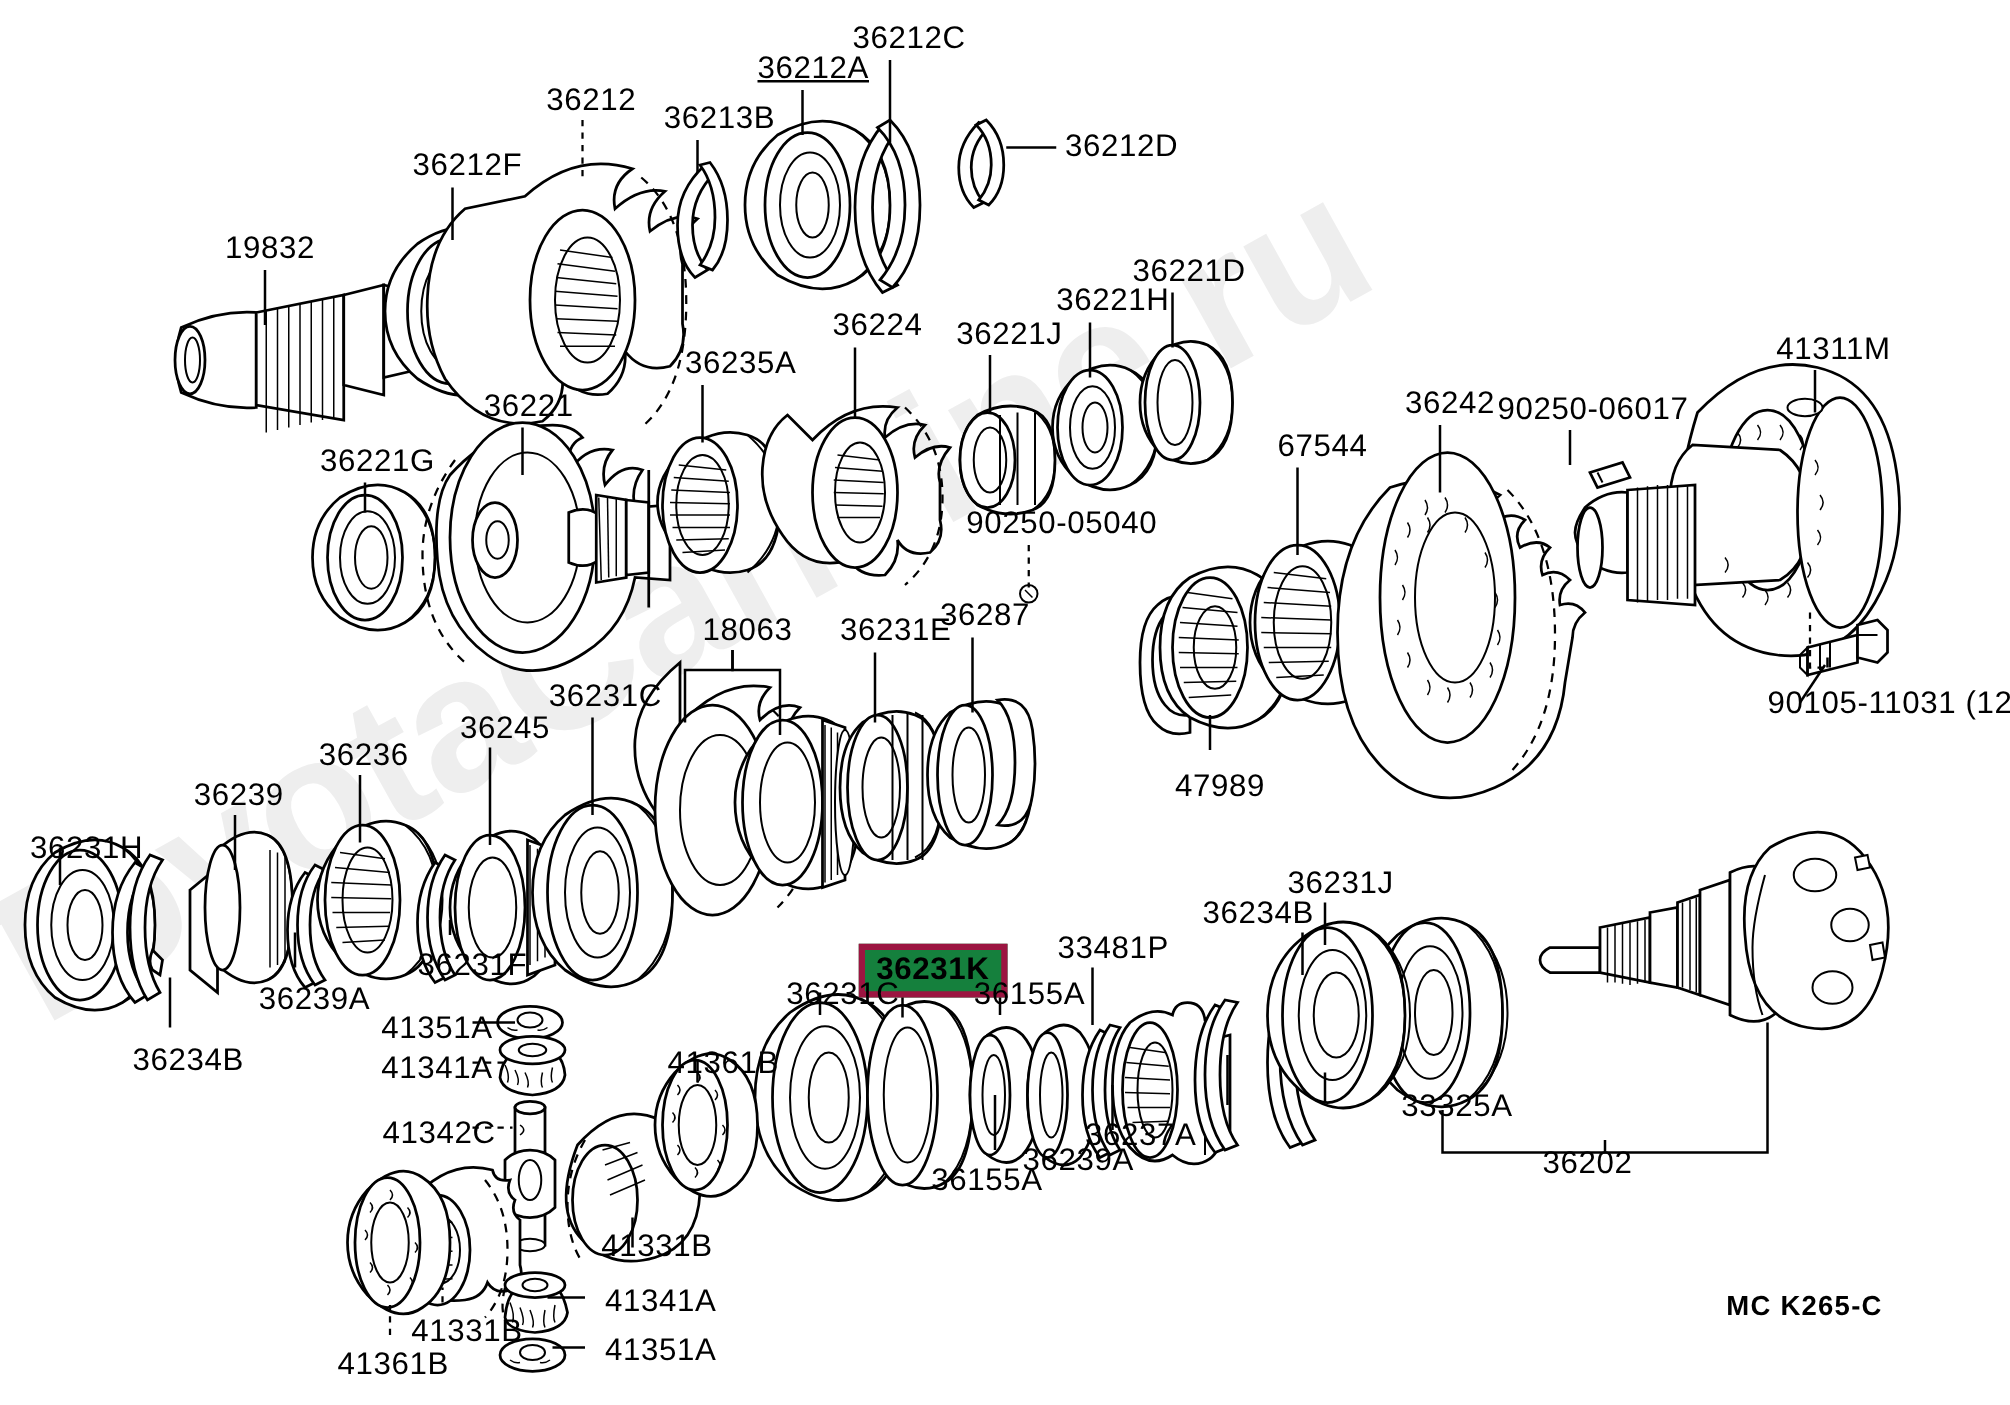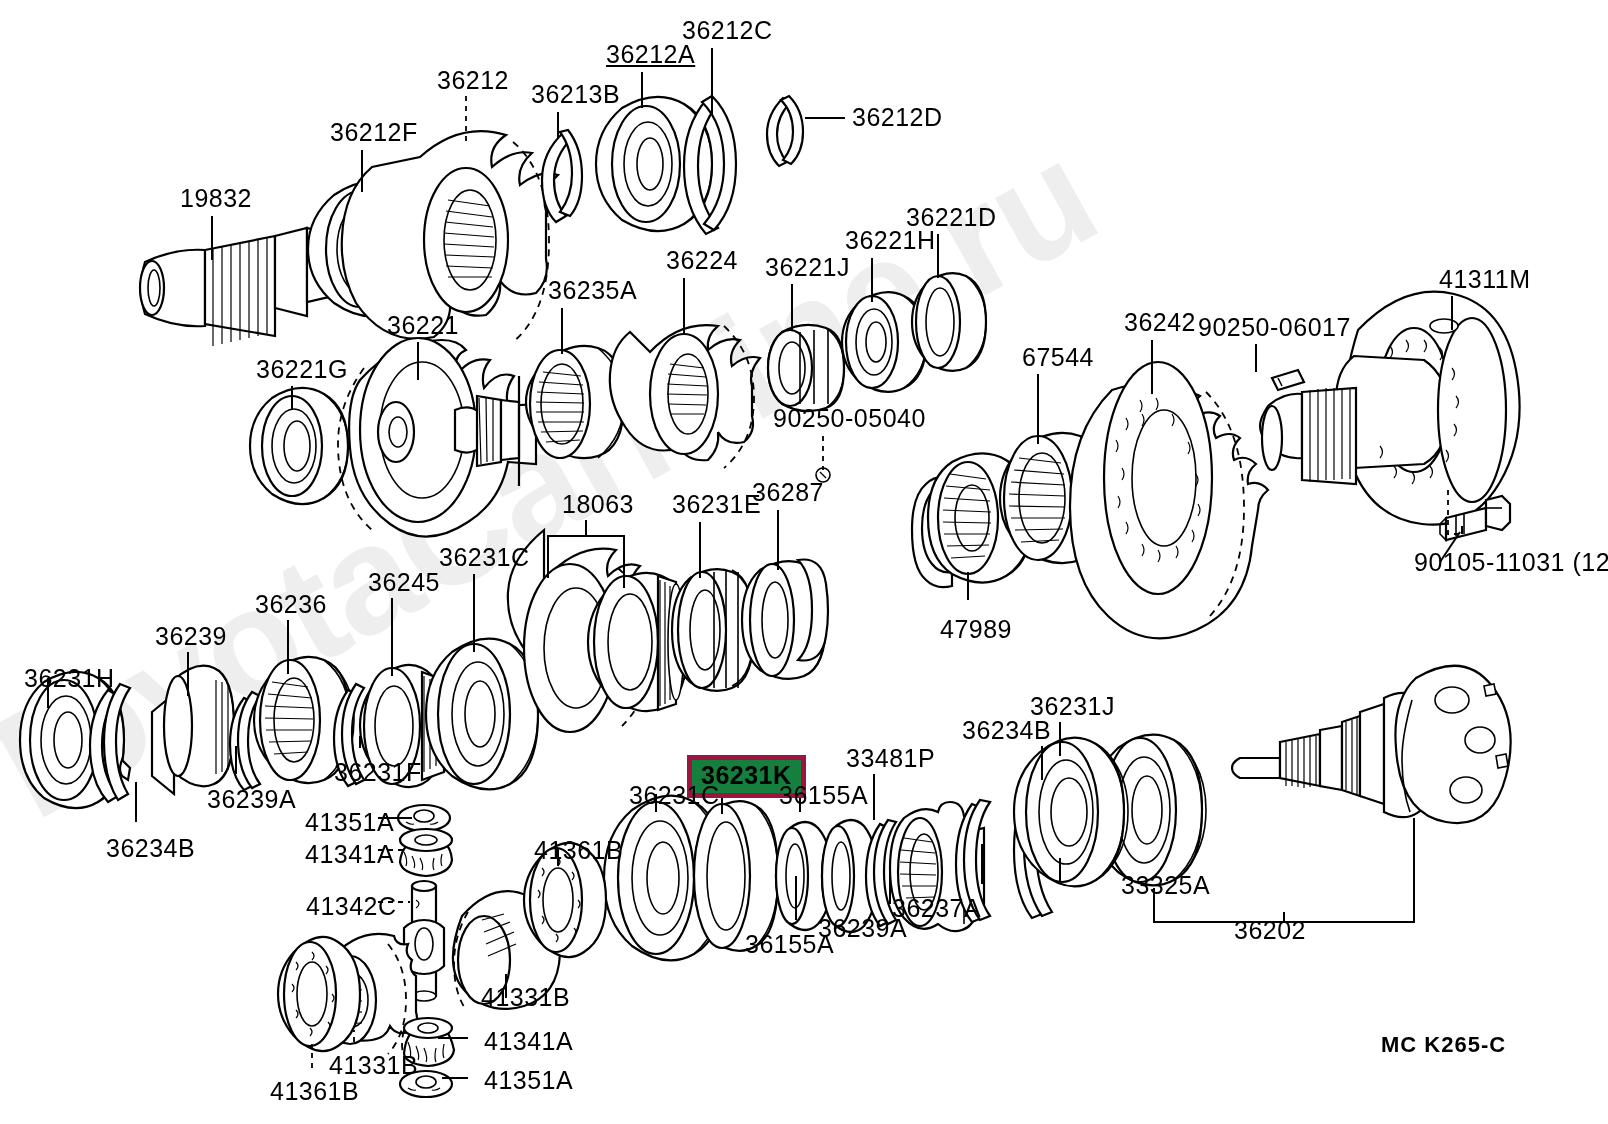--- a/index.html
+++ b/index.html
@@ -751,21 +751,21 @@
   <div id="labels">
       <div class="plabel" style="left: 682px; top: 18px;">36212C</div>
       <div class="plabel" style="left: 606px; top: 42px; text-decoration: underline;">36212A</div>
       <div class="plabel" style="left: 437px; top: 68px;">36212</div>
       <div class="plabel" style="left: 531px; top: 82px;">36213B</div>
       <div class="plabel" style="left: 852px; top: 105px;">36212D</div>
       <div class="plabel" style="left: 330px; top: 120px;">36212F</div>
       <div class="plabel" style="left: 180px; top: 186px;">19832</div>
       <div class="plabel" style="left: 906px; top: 205px;">36221D</div>
       <div class="plabel" style="left: 845px; top: 228px; text-align: center;">36221H</div>
-      <div class="plabel" style="left: 1421px; top: 267px; margin-left: 18px;">41311M</div>
+      <div class="plabel" style="left: 1421px; top: 267px;">41311M</div>
       <div class="plabel" style="left: 666px; top: 248px;">36224</div>
       <div class="plabel" style="left: 765px; top: 255px;">36221J</div>
       <div class="plabel" style="left: 548px; top: 278px;">36235A</div>
       <div class="plabel" style="left: 1124px; top: 310px;">36242</div>
       <div class="plabel" style="left: 1198px; top: 315px;">90250-06017</div>
       <div class="plabel" style="left: 387px; top: 313px;">36221</div>
       <div class="plabel" style="left: 1022px; top: 345px;">67544</div>
       <div class="plabel" style="left: 256px; top: 357px;">36221G</div>
       <div class="plabel" style="left: 773px; top: 406px;">90250-05040</div>
       <div class="plabel" style="left: 562px; top: 492px;">18063</div>
@@ -785,21 +785,21 @@
       <div class="plabel hl" style="left: 687px; top: 755px; border-color: rgb(156, 21, 65);">36231K</div>
       <div class="plabel" style="left: 207px; top: 787px;">36239A</div>
       <div class="plabel" style="left: 629px; top: 783px;">36231C</div>
       <div class="plabel" style="left: 779px; top: 783px;">36155A</div>
       <div class="plabel" style="left: 305px; top: 810px;">41351A</div>
       <div class="plabel" style="left: 106px; top: 836px;">36234B</div>
       <div class="plabel" style="left: 305px; top: 842px;">41341A</div>
       <div class="plabel" style="left: 534px; top: 838px;">41361B</div>
       <div class="plabel" style="left: 306px; top: 894px;">41342C</div>
       <div class="plabel" style="left: 1121px; top: 873px;">33325A</div>
-      <div class="plabel" style="left: 892px; top: 896px;">36237A</div>
+      <div class="plabel" style="left: 868px; top: 896px;">36237A</div>
       <div class="plabel" style="left: 818px; top: 916px;">36239A</div>
       <div class="plabel" style="left: 1234px; top: 918px;">36202</div>
       <div class="plabel" style="left: 745px; top: 932px;">36155A</div>
       <div class="plabel" style="left: 481px; top: 985px;">41331B</div>
       <div class="plabel" style="left: 329px; top: 1053px;">41331B</div>
       <div class="plabel" style="left: 484px; top: 1029px;">41341A</div>
       <div class="plabel" style="left: 270px; top: 1079px;">41361B</div>
       <div class="plabel" style="left: 484px; top: 1068px;">41351A</div>
     </div>
 

